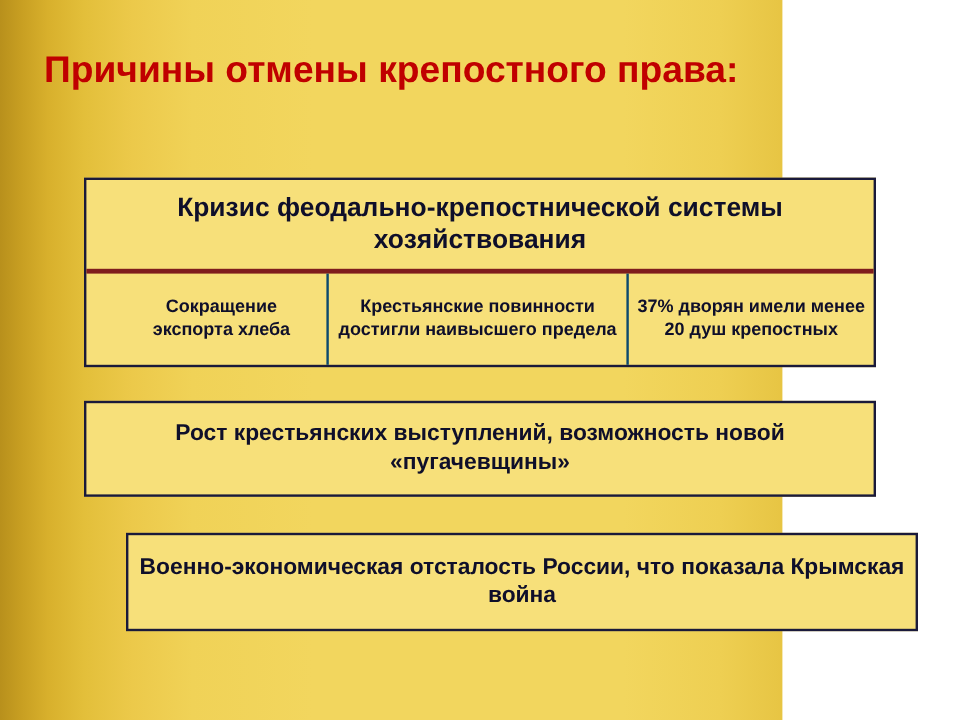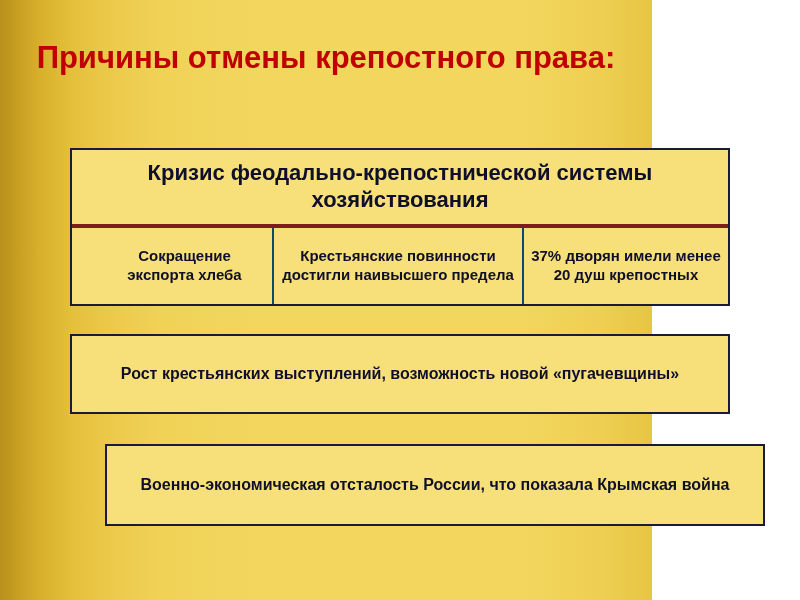--- a/index.html
+++ b/index.html
@@ -106,21 +106,21 @@
     height: 82px;
     margin-left: 35px;
   }
   .box-text {
     width: 100%;
     height: 100%;
     display: flex;
     align-items: center;
     justify-content: center;
     text-align: center;
-    font-size: 16px;
+    font-size: 19px;
     font-weight: bold;
     color: #0f0f2a;
     line-height: 1.25;
     padding: 0 6px;
     box-sizing: border-box;
   }
 </style>
 </head>
 <body>
 

